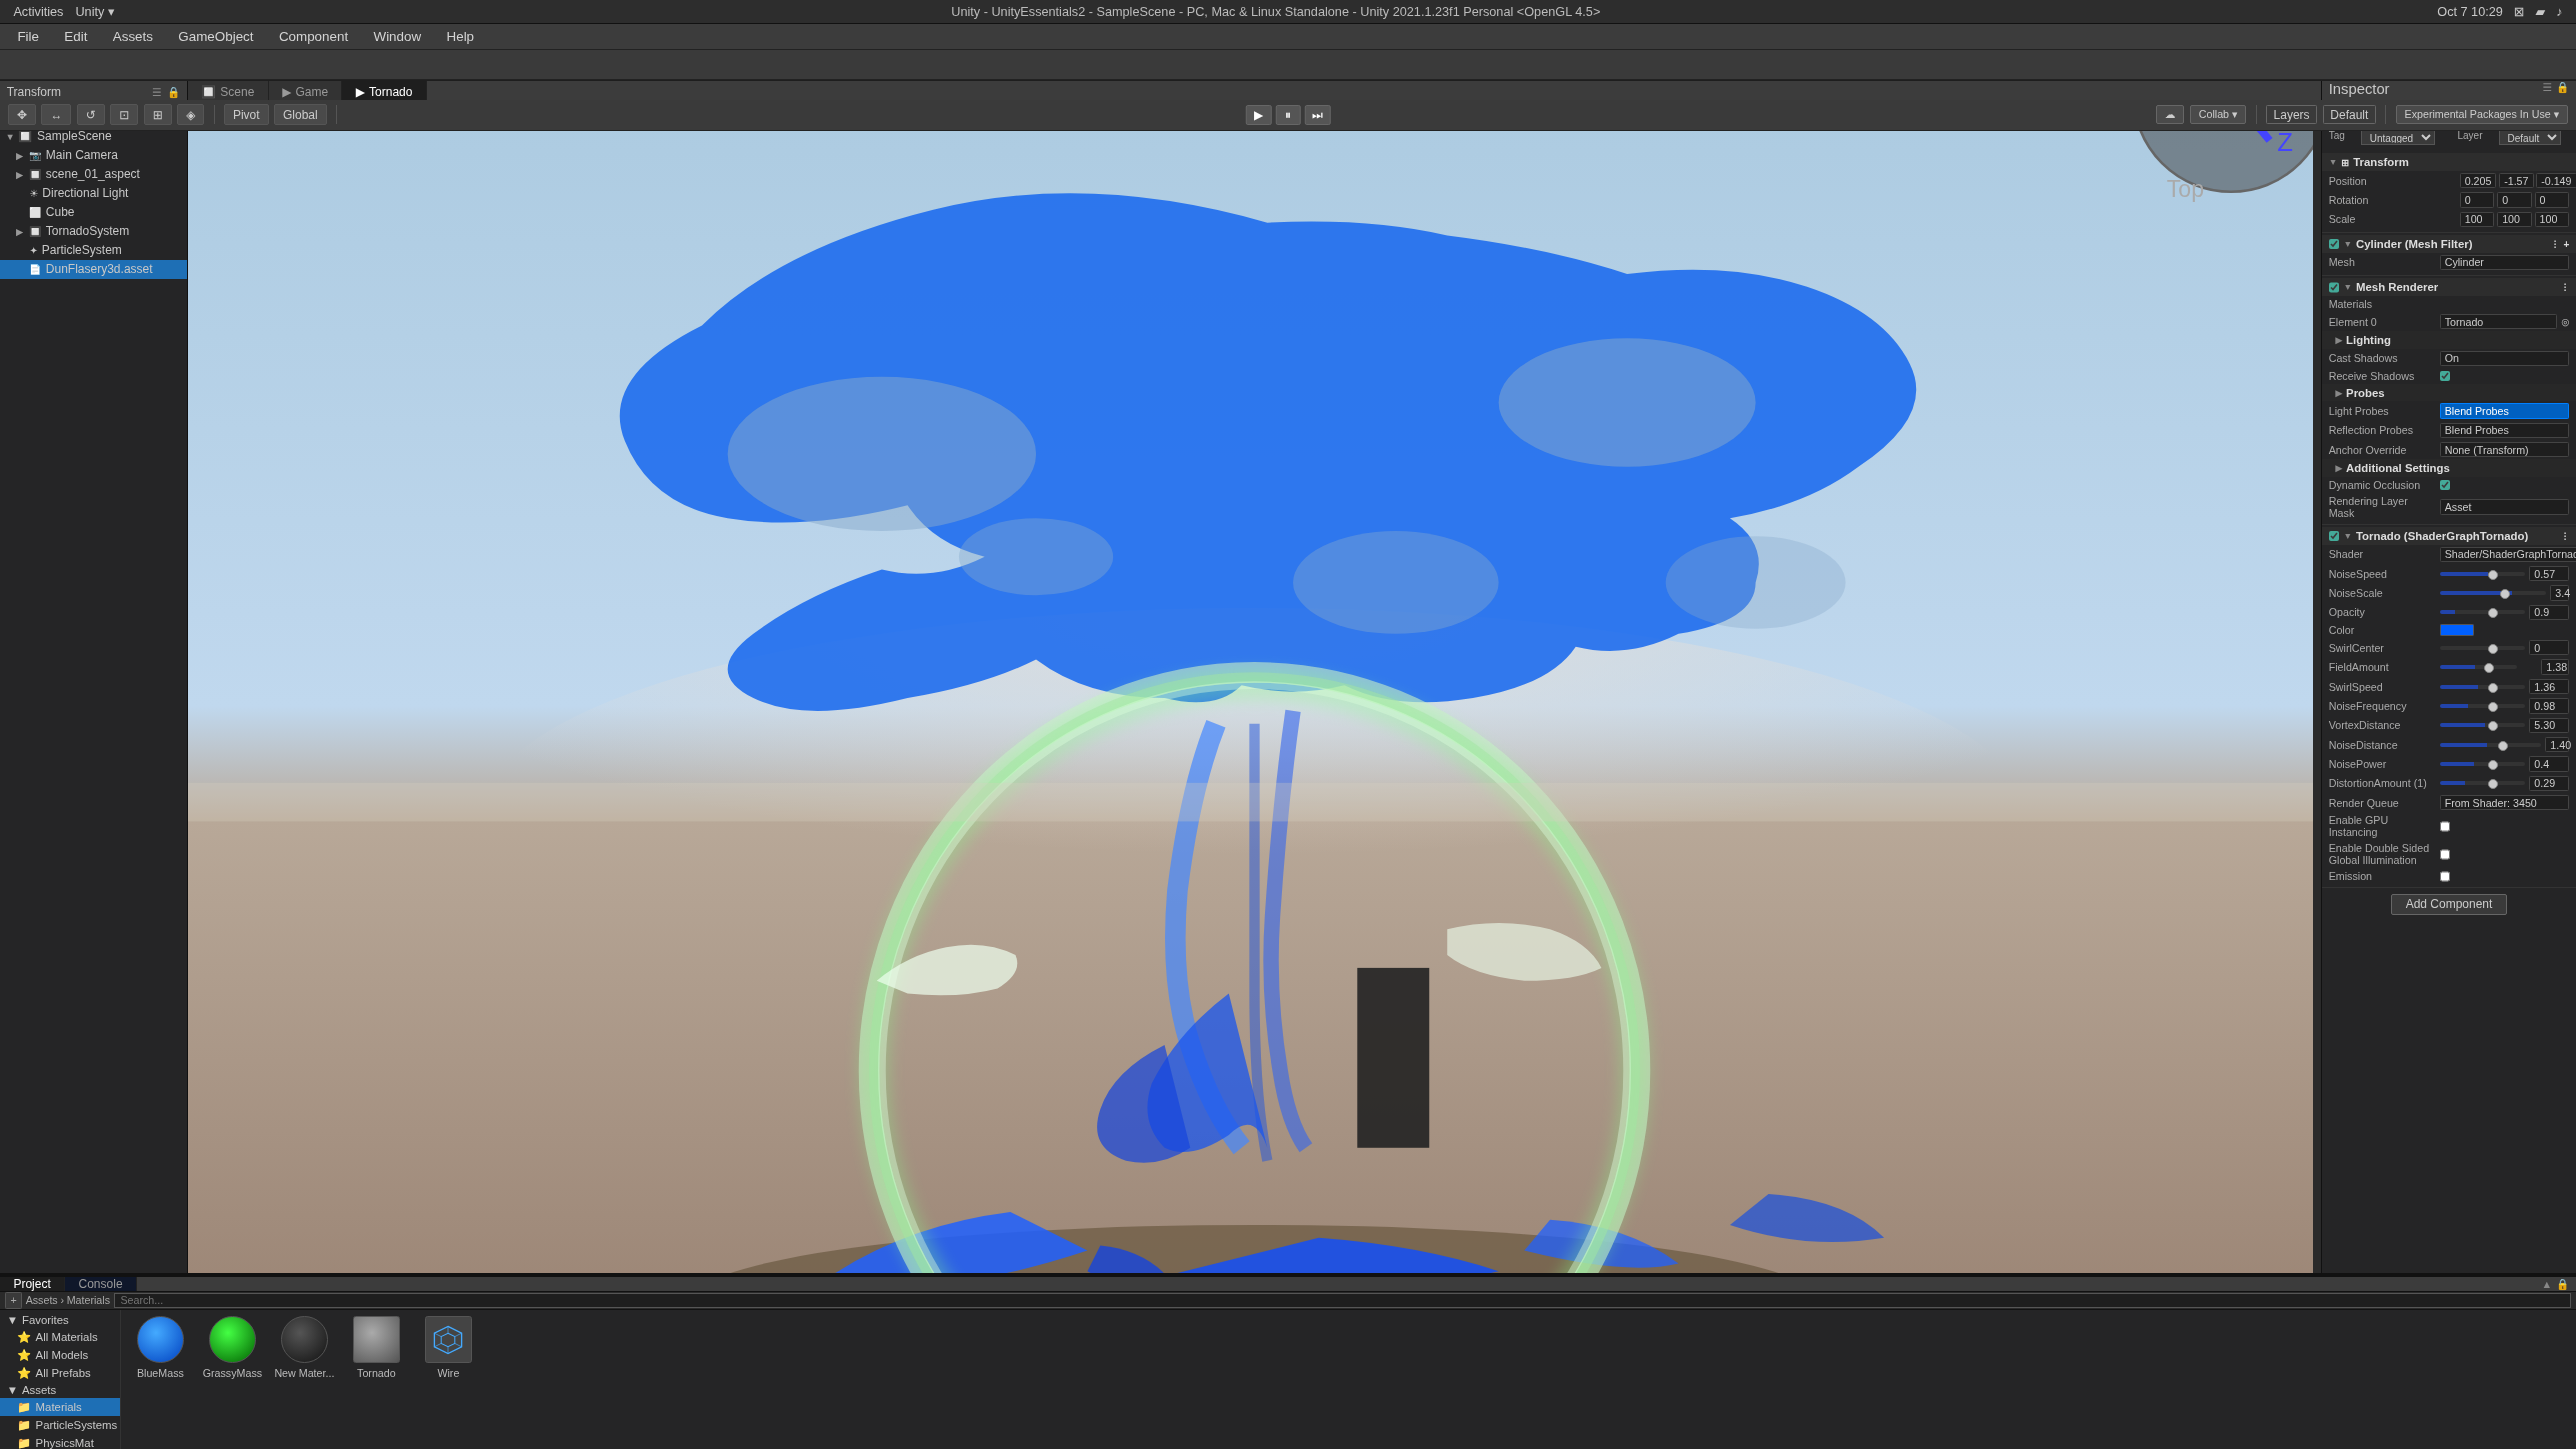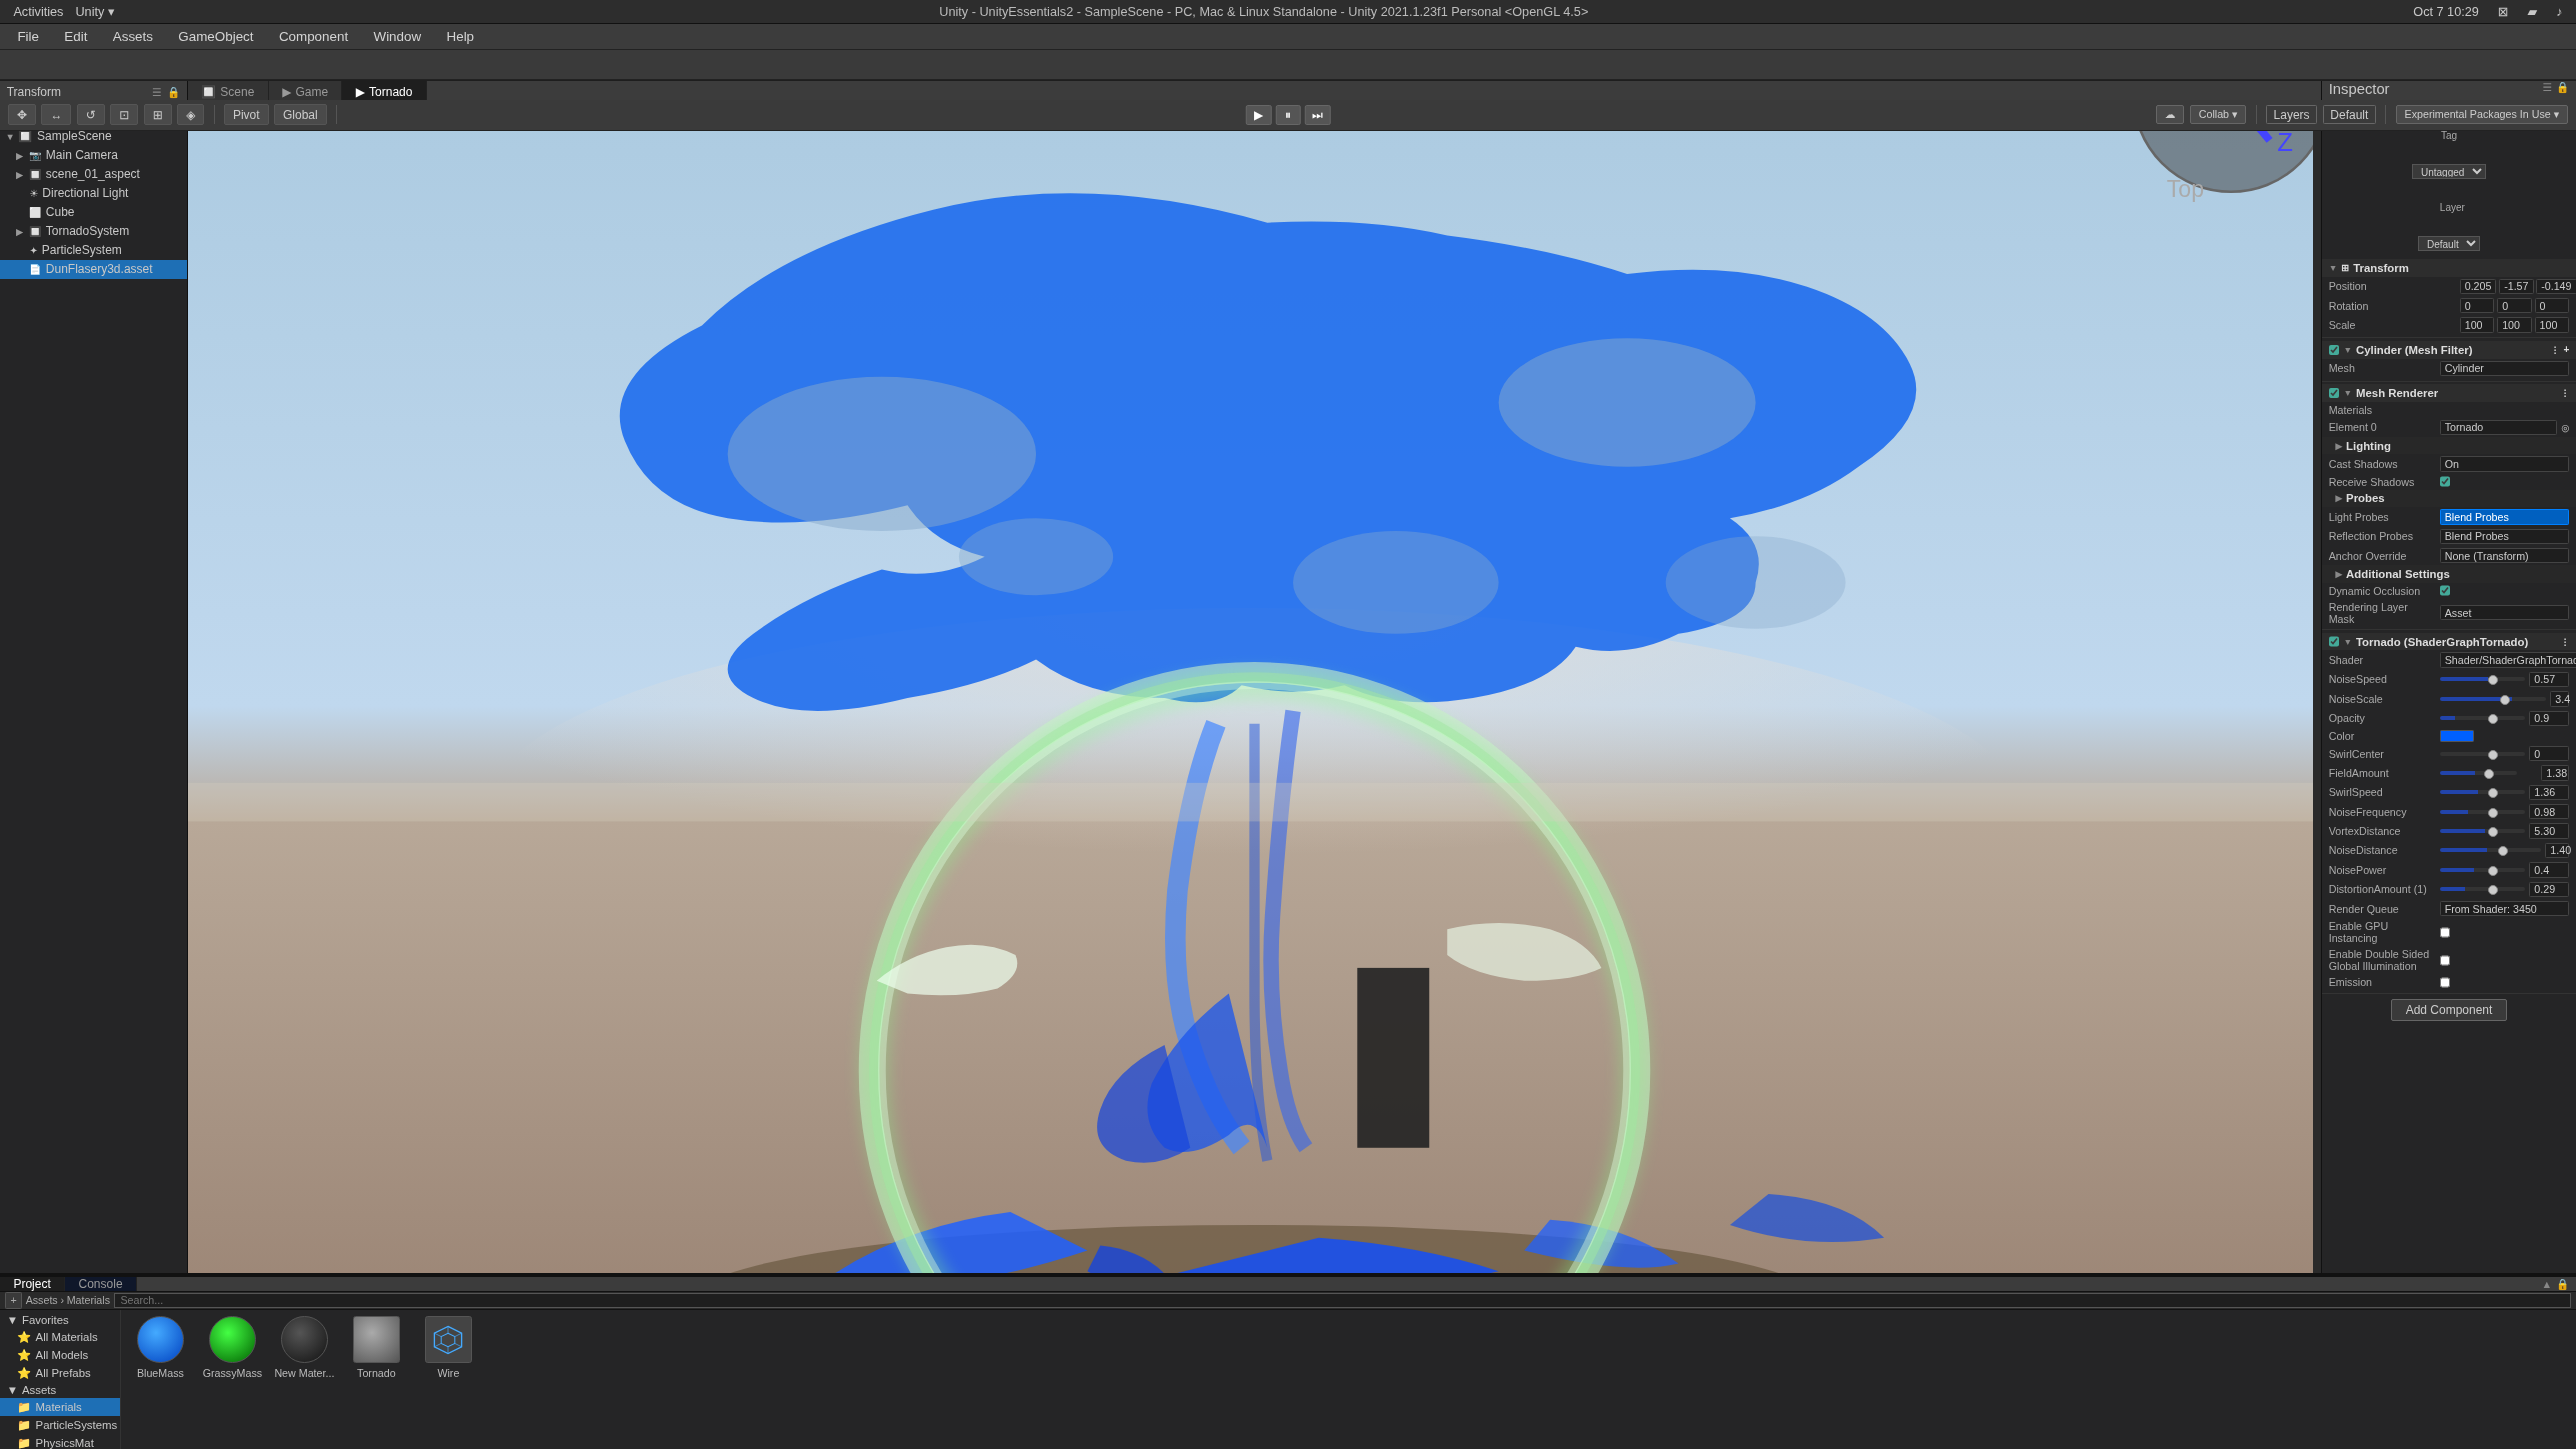--- a/index.html
+++ b/index.html
@@ -22,21 +22,21 @@
       background: #2d2d2d;
       display: flex;
       align-items: center;
       justify-content: space-between;
       padding: 0 13.4px;
       border-bottom: 0.7px solid #111;
       z-index: 100;
     }
     #system-bar-left { display: flex; align-items: center; gap: 12px; font-size: 12.7px; }
     #system-bar-center { font-size: 12.7px; color: #bbb; }
-    #system-bar-right { display: flex; align-items: center; gap: 19px; font-size: 12.7px; }
+    #system-bar-right { display: flex; align-items: center; gap: 11px; font-size: 12.7px; }
 
     
     #menu-bar {
       position: absolute;
       top: 24px; left: 0; right: 0;
       height: 25.5px;
       background: #3c3c3c;
       display: flex;
       align-items: center;
       padding: 0 6.7px;
@@ -431,25 +431,24 @@
 
     
     .sky-bg {
       position: absolute;
       top: 0; left: 0; width: 100%; height: 100%;
       background: linear-gradient(to bottom, #b8d4e8 0%, #c8dff0 30%, #d8eaf8 50%, #b0a090 52%, #8a7060 100%);
     }
 
     .insp-tag-row {
       display: flex;
-      align-items: center;
+      align-items: flex-start;
       padding: 2px 6.7px;
-      gap: 23px;
+      gap: 16px;
       font-size: 10.7px;
-      flex-direction: column;
     }
 
     .layers-btn {
       background: #3a3a3a;
       border: 0.7px solid #666;
       color: #ccc;
       padding: 1.3px 6.7px;
       font-size: 12px;
       cursor: pointer;
       border-radius: 1.3px;

